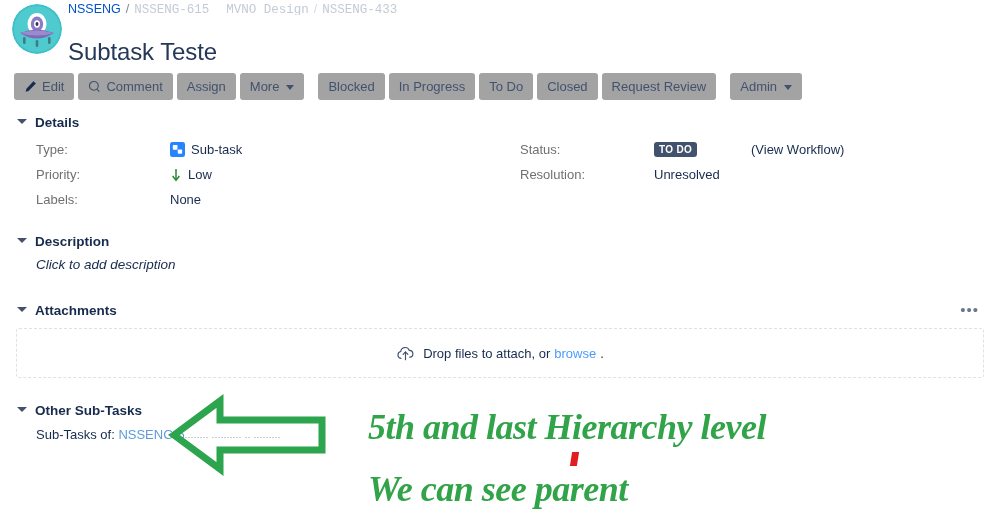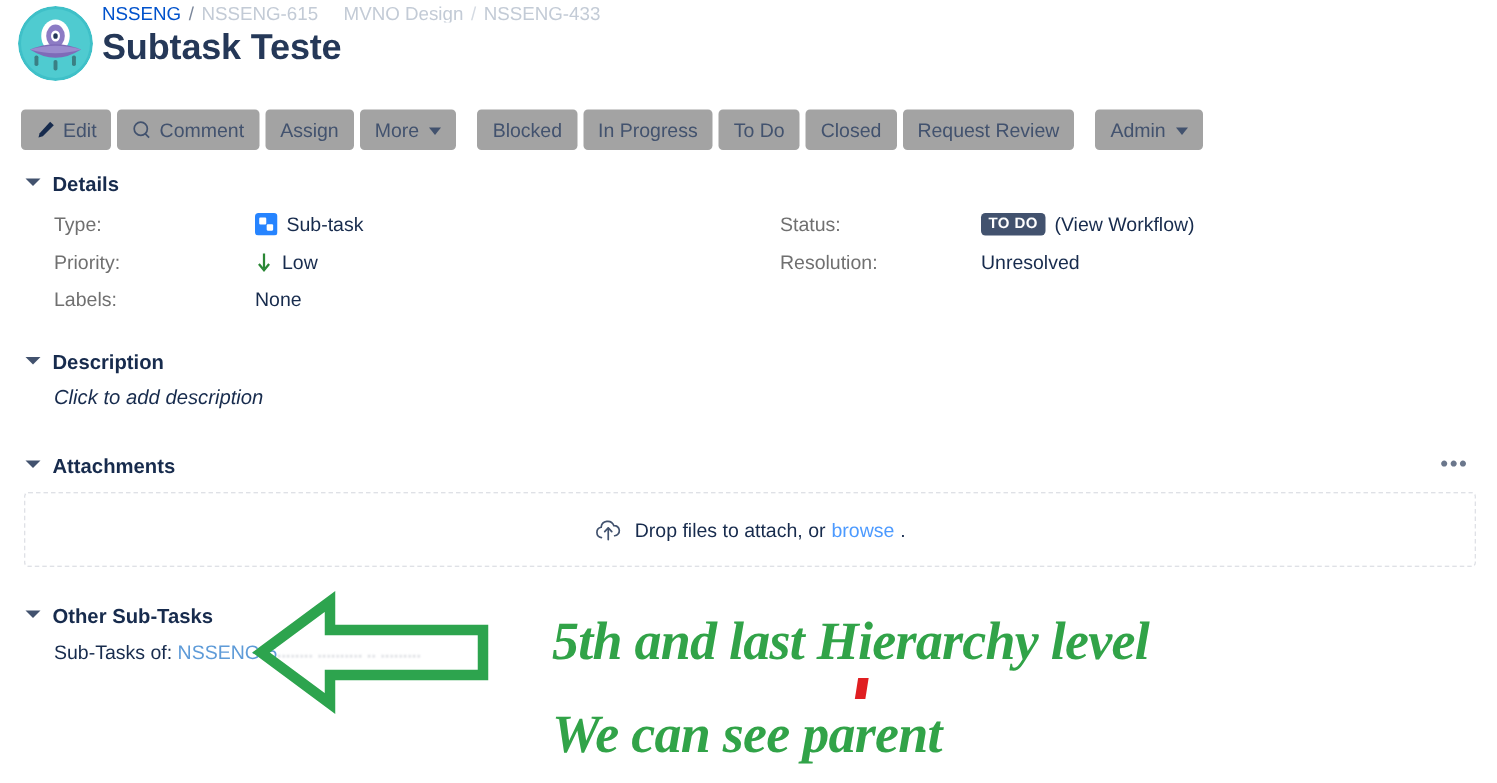--- a/index.html
+++ b/index.html
@@ -45,31 +45,32 @@
   .breadcrumb a {
     color: #0052CC;
     text-decoration: none;
   }
   .breadcrumb .sep {
     color: #7A869A;
     margin: 0 5px;
   }
   .breadcrumb .faded {
     color: #c3cbd6;
+    font-family: Liberation Mono, monospace;
   }
   .breadcrumb .faded2 {
     color: #d4dae2;
   }
   .page-title {
     position: absolute;
     left: 68px;
-    top: 16px;
+    top: 36px;
     font-size: 24px;
     line-height: 32px;
-    font-weight: 700;
+    font-weight: 400;
     color: #253858;
     letter-spacing: -0.1px;
   }
 
   
   .toolbar {
     position: absolute;
     left: 14px;
     top: 73px;
     display: flex;
@@ -180,20 +181,21 @@
     font-weight: bold;
     letter-spacing: 0.3px;
     padding: 2px 5px 2px 5px;
     border-radius: 3px;
     line-height: 11px;
     text-transform: uppercase;
   }
   .view-workflow {
     color: #172B4D;
     font-size: 13px;
+    margin-left: 48px;
   }
 
   
   .desc-body {
     margin-top: 7px;
     padding-left: 20px;
     font-style: italic;
     font-size: 13.5px;
     color: #172B4D;
   }

